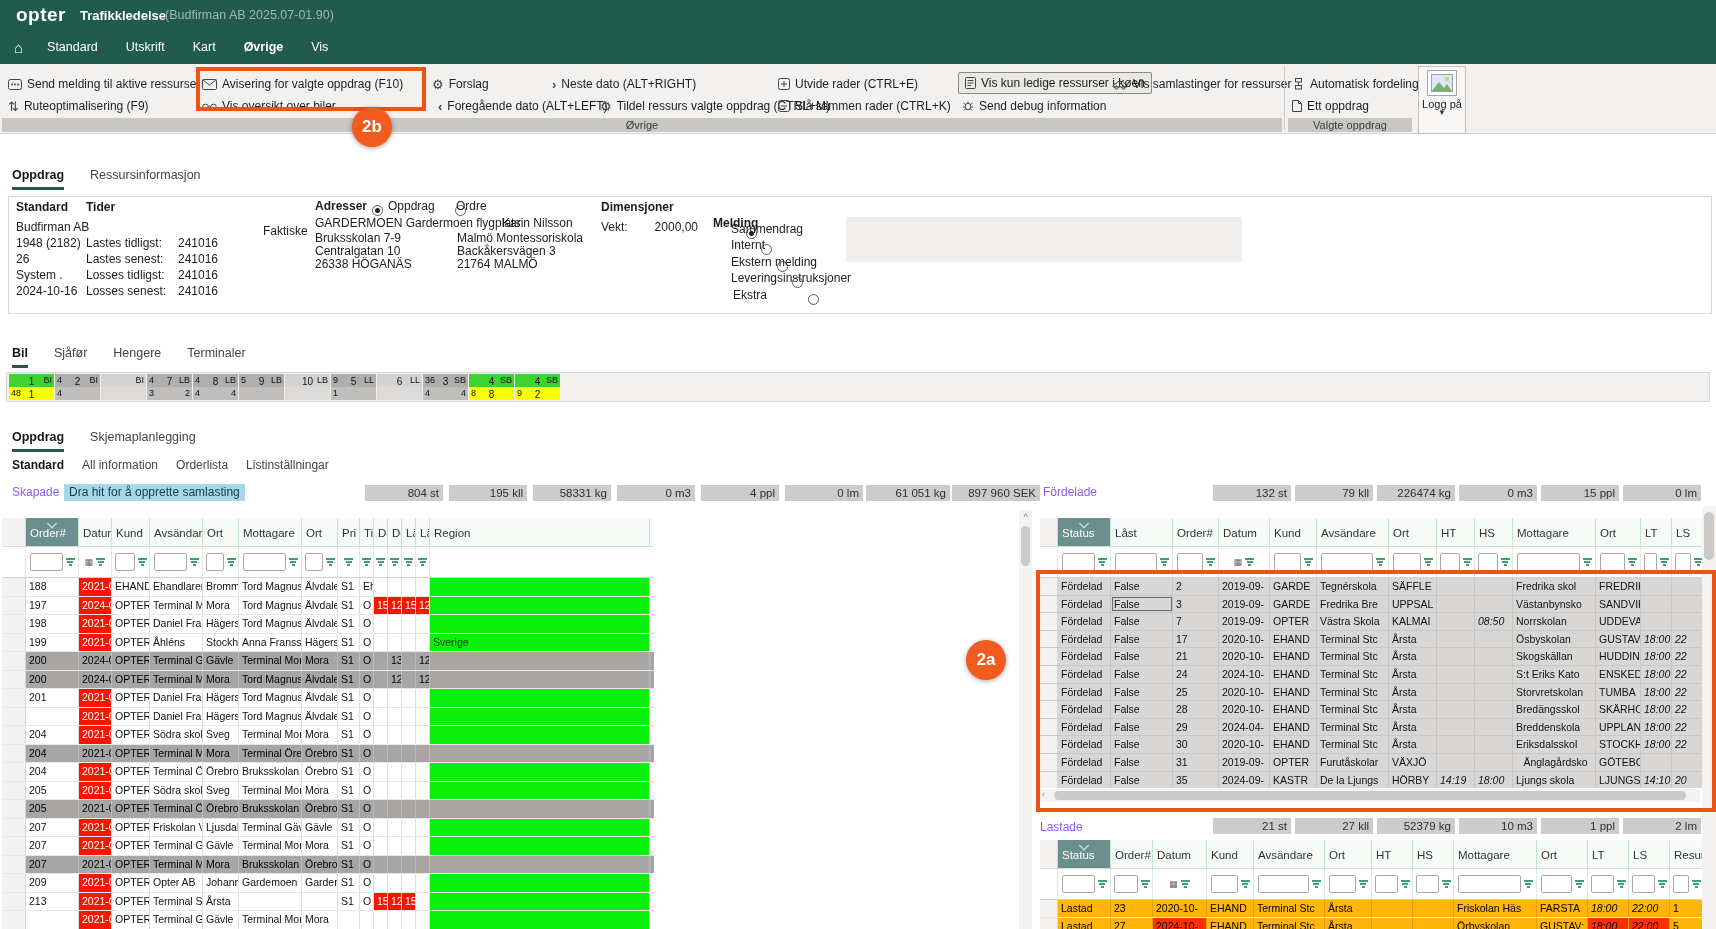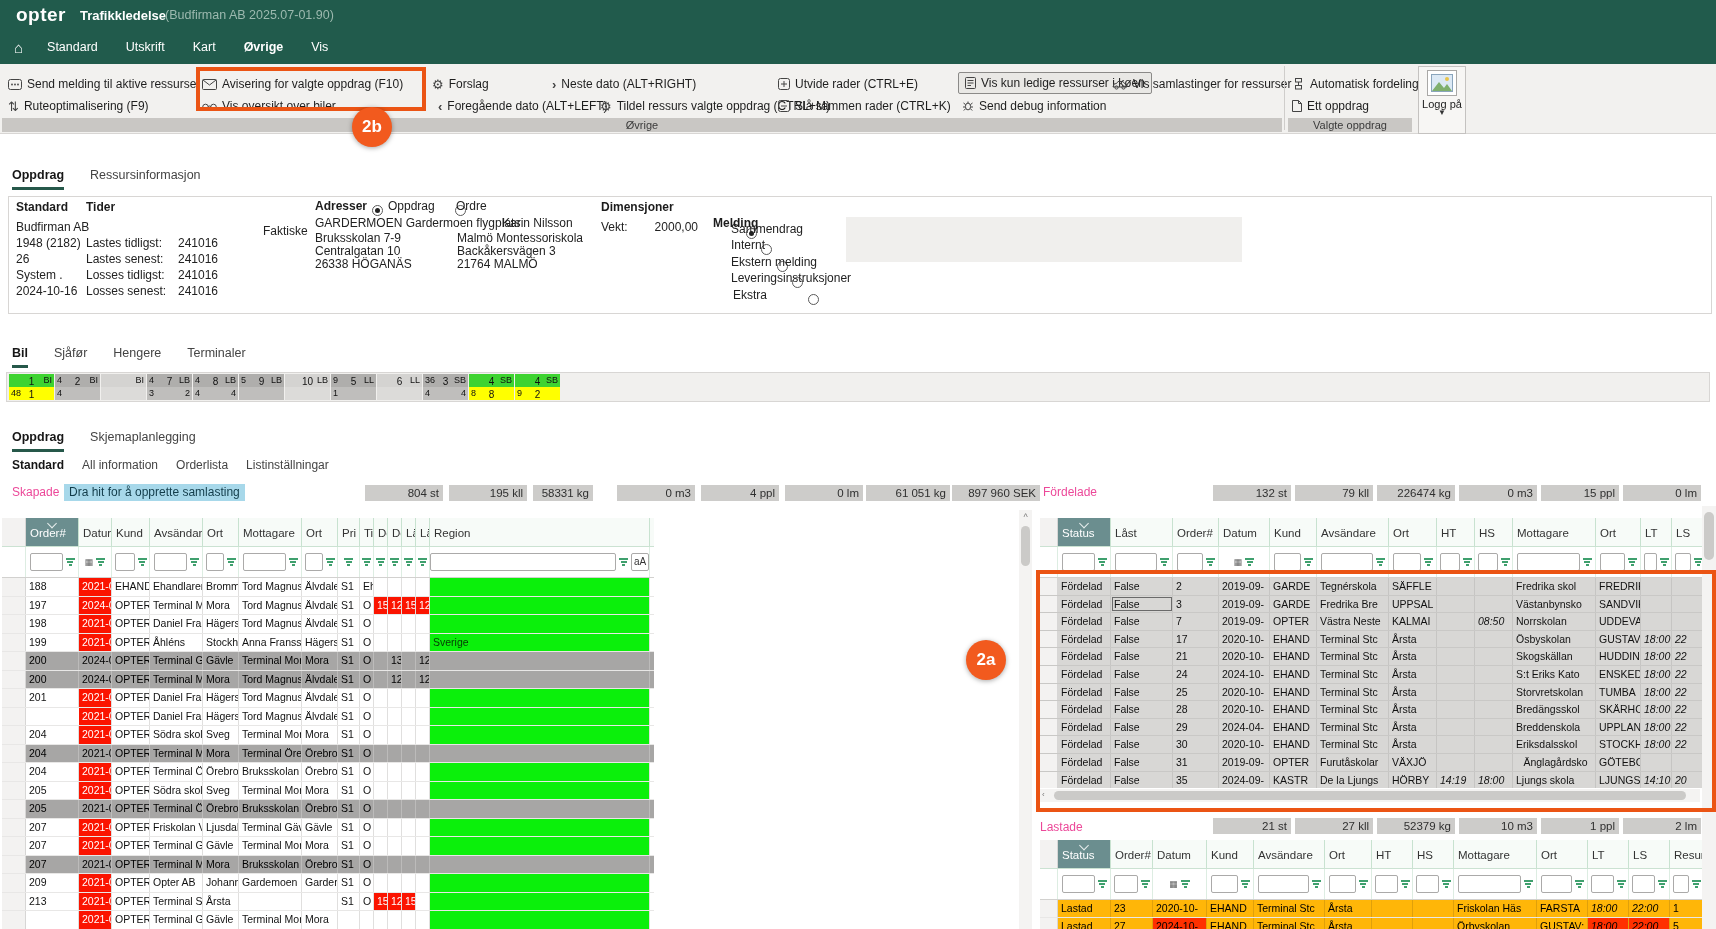--- a/index.html
+++ b/index.html
@@ -44,21 +44,21 @@
   .rbox{width:45px;height:26px;position:relative;font-size:9px;color:#111;}
   .rbox .half{position:absolute;left:0;width:100%;height:13px;}
   .rbox .t{top:0;} .rbox .b{top:13px;}
   .rbox .l{position:absolute;left:2px;top:1px;}
   .rbox .c{position:absolute;left:0;right:0;text-align:center;top:2px;font-size:10px;}
   .rbox .r{position:absolute;right:2px;top:1px;}
   .sty-green .t{background:#3ED331;} .sty-green .b{background:#FFFF00;}
   .sty-gray .t{background:#AFAEAC;} .sty-gray .b{background:#BFBEBC;}
   .sty-light .t{background:#D4D3D1;} .sty-light .b{background:#DCDBD9;}
   
-  .statlbl{position:absolute;font-size:12px;color:#ec4899;}
+  .statlbl{position:absolute;font-size:12px;color:#8b5cf6;}
   .chip{position:absolute;height:16px;background:#CDCCCA;color:#2f2f2f;font-size:11.5px;text-align:right;line-height:16px;padding-right:4px;box-sizing:border-box;}
   #drophint{position:absolute;left:64px;top:484px;height:17px;background:#A7D8EA;color:#123C4A;font-size:12px;line-height:17px;padding:0 5px;}
   
   .grid{position:absolute;overflow:hidden;background:#fff;}
   .hrow{display:flex;height:28px;background:#F7FBF8;border-bottom:1px solid #CBE2D2;}
   .hcell{flex:none;box-sizing:border-box;border-right:1px solid #C8E2D0;font-size:11.5px;color:#333;
          padding:9px 0 0 4px;white-space:nowrap;overflow:hidden;position:relative;}
   .hcell.hsel{background:#6B8E8F;color:#fff;}
   .chev{position:absolute;top:2px;left:50%;width:6px;height:6px;border-left:1.5px solid #E8EEEE;border-bottom:1.5px solid #E8EEEE;transform:translateX(-50%) rotate(-45deg);}
   .frow{display:flex;height:30px;background:#fff;border-bottom:1px solid #D2D1CF;}
@@ -475,21 +475,21 @@
     <span class="tab" style="margin-right:18px;">Orderlista</span>
     <span class="tab">Listinställningar</span>
   </div>
 
   
   <div class="statlbl" style="left:12px;top:485px;">Skapade</div>
   <div id="drophint">Dra hit for å opprette samlasting</div>
   <div id="skapade-chips">
       <div class="chip" style="left: 365px; top: 485px; width: 78px;">804 st</div>
       <div class="chip" style="left: 449px; top: 485px; width: 78px;">195 kll</div>
-      <div class="chip" style="left: 533px; top: 485px; width: 60px;">58331 kg</div>
+      <div class="chip" style="left: 533px; top: 485px; width: 78px;">58331 kg</div>
       <div class="chip" style="left: 617px; top: 485px; width: 78px;">0 m3</div>
       <div class="chip" style="left: 701px; top: 485px; width: 78px;">4 ppl</div>
       <div class="chip" style="left: 785px; top: 485px; width: 78px;">0 lm</div>
       <div class="chip" style="left: 866px; top: 485px; width: 84px;">61 051 kg</div>
       <div class="chip" style="left: 952px; top: 485px; width: 88px;">897 960 SEK</div>
     </div>
   <div class="statlbl" style="left:1043px;top:485px;">Fördelade</div>
   <div id="fordelade-chips">
       <div class="chip" style="left: 1213px; top: 485px; width: 78px;">132 st</div>
       <div class="chip" style="left: 1295px; top: 485px; width: 78px;">79 kll</div>
@@ -559,25 +559,20 @@
         </div>
         <div class="fcell" style="width: 14px;">
           <div class="funnel"></div>
         </div>
         <div class="fcell" style="width: 14px;">
           <div class="funnel"></div>
         </div>
         <div class="fcell" style="width: 14px;">
           <div class="funnel"></div>
         </div>
-        <div class="fcell" style="width: 220px;">
-          <input style="width: 194px;">
-          <div class="funnel"></div>
-          <div class="aabox">aA</div>
-        </div>
       </div>
       <div class="drow" style="height: 18.5px;">
         <div class="mark" style="width: 24px;"></div>
         <div class="dcell" style="width: 53px;">188</div>
         <div class="dcell red" style="width: 33px;">2021-0</div>
         <div class="dcell" style="width: 38px;">EHAND</div>
         <div class="dcell" style="width: 53px;">Ehandlaren</div>
         <div class="dcell" style="width: 36px;">Bromm</div>
         <div class="dcell" style="width: 63px;">Tord Magnuss</div>
         <div class="dcell" style="width: 36px;">Älvdalen</div>
@@ -1000,21 +995,21 @@
         <div class="dcell" style="width: 31px;"></div>
         <div class="dcell" style="width: 34px;"></div>
       </div>
       <div class="drow rrow" style="height: 17.6px;">
         <div class="mark" style="width: 18px;"></div>
         <div class="dcell" style="width: 53px;">Fördelad</div>
         <div class="dcell" style="width: 62px;">False</div>
         <div class="dcell" style="width: 46px;">7</div>
         <div class="dcell" style="width: 51px;">2019-09-</div>
         <div class="dcell" style="width: 47px;">OPTER</div>
-        <div class="dcell" style="width: 72px;">Västra Neste</div>
+        <div class="dcell" style="width: 72px;">Västra Skola</div>
         <div class="dcell" style="width: 48px;">KALMAI</div>
         <div class="dcell" style="width: 38px;"></div>
         <div class="dcell it" style="width: 38px;">08:50</div>
         <div class="dcell" style="width: 83px;">Norrskolan</div>
         <div class="dcell" style="width: 45px;">UDDEVAL</div>
         <div class="dcell" style="width: 31px;"></div>
         <div class="dcell" style="width: 34px;"></div>
       </div>
       <div class="drow rrow" style="height: 17.6px;">
         <div class="mark" style="width: 18px;"></div>

